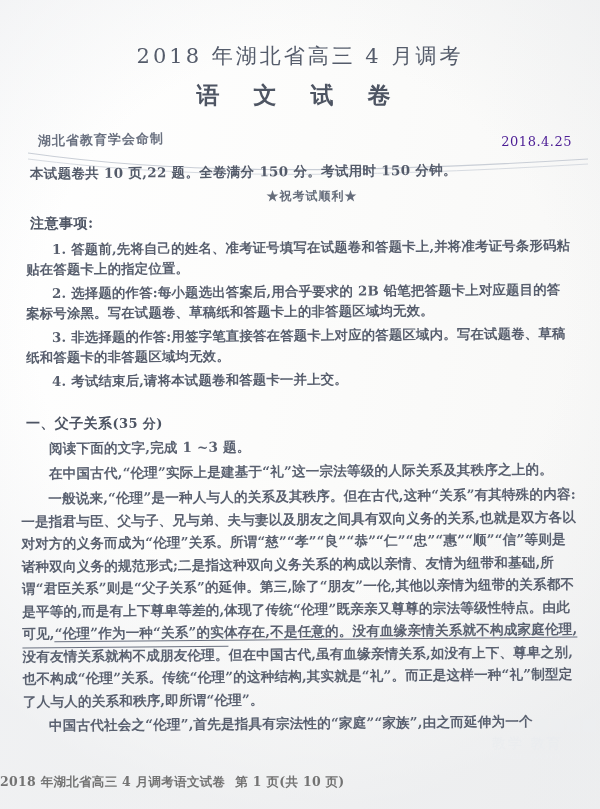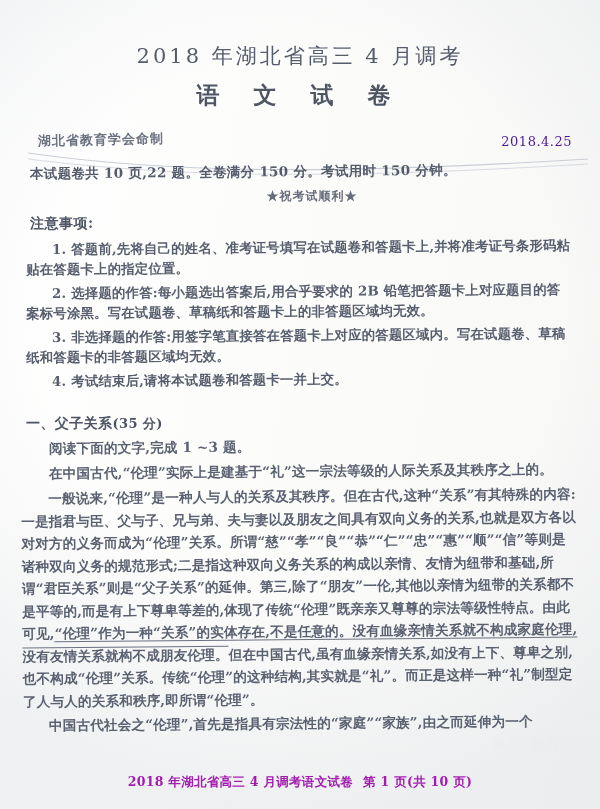--- a/index.html
+++ b/index.html
@@ -143,23 +143,23 @@
   .body-p.tall { line-height: 22.5px; }
   .mark-under { border-bottom: 1px solid #6a7180; }
   .mark-over  { border-top: 1px solid #6a7180; }
 
   
   .footer {
     position: absolute;
     left: 0;
     right: 0;
     bottom: 18px;
-    text-align: center;
+    text-align: left;
     font-size: 12.5px;
-    color: #a21caf;
+    color: #737373;
     letter-spacing: .3px;
     font-weight: 600;
     z-index: 3;
   }
   .footer .pg { margin-left: 10px; }
 
   
   .watermark {
     position: absolute;
     right: 4px;

